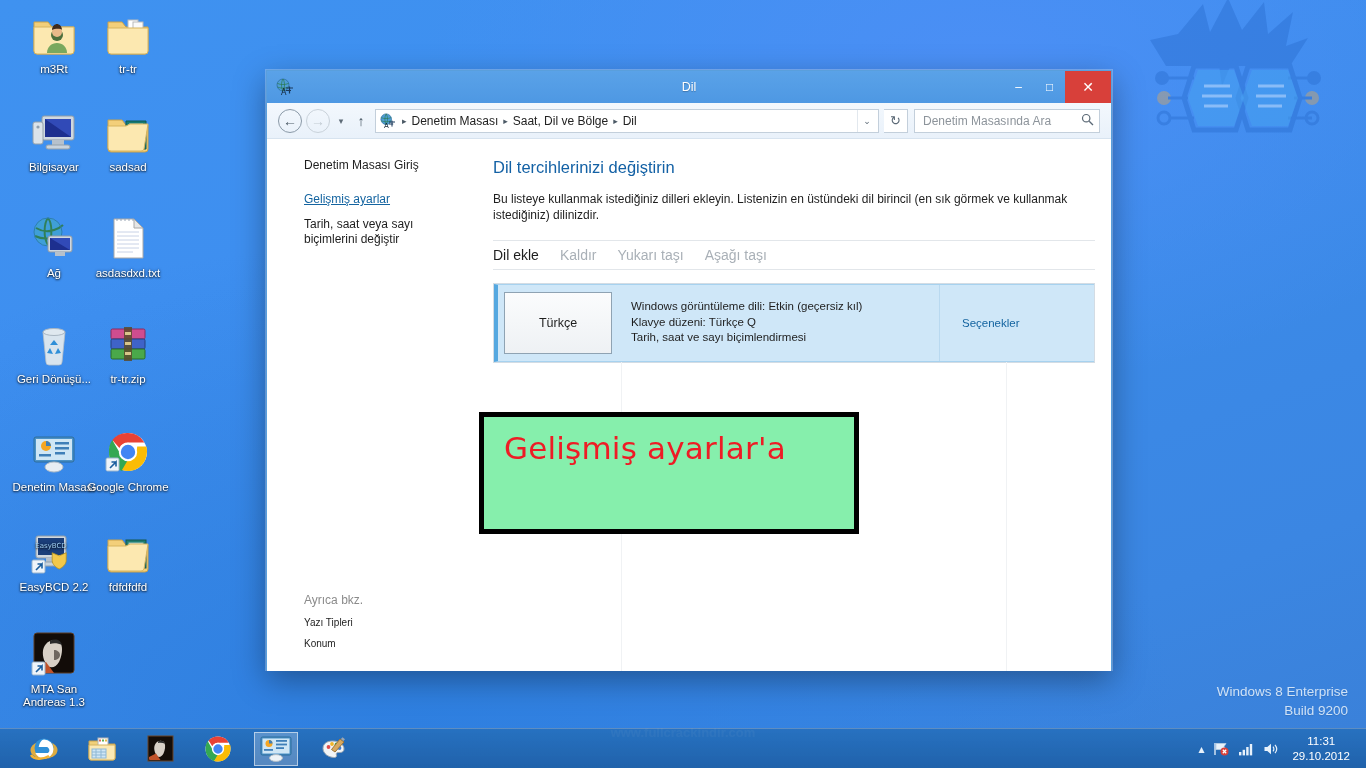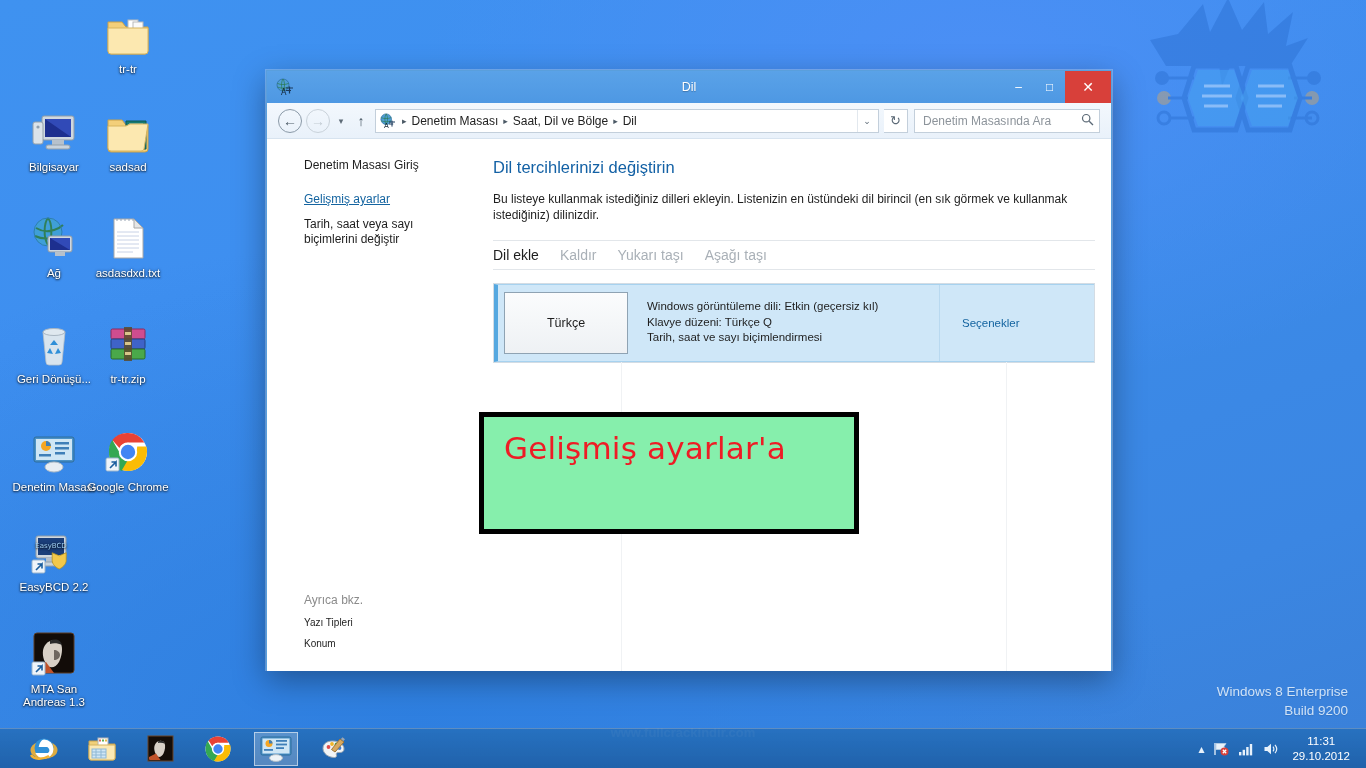--- a/index.html
+++ b/index.html
@@ -172,21 +172,21 @@
   #langrow {
     display: flex; align-items: stretch;
     background: #cfe7f8;
     border-top: 1px solid #a7d2ef;
     border-bottom: 1px solid #a7d2ef;
     border-left: 4px solid #55a8e0;
     height: 78px;
     position: relative;
   }
   #langtile {
-    width: 124px; margin: 7px 0 7px 6px;
+    width: 108px; margin: 7px 0 7px 6px;
     background: linear-gradient(180deg,#fbfcfd 0%, #eef1f4 100%);
     border: 1px solid #8fa3b3;
     display: flex; align-items: center; justify-content: center;
     font-size: 12.5px; color: #1e1e1e;
     flex: none;
   }
   #langinfo { flex: 1 1 auto; padding: 14px 0 0 19px; }
   #langinfo div { font-size: 11.5px; color: #1e1e1e; line-height: 15.5px; }
   #langopt {
     width: 155px; flex: none;
@@ -270,20 +270,33 @@
       <circle cx="194" cy="124" r="6" fill="none" stroke="#2f74d6" stroke-width="3"></circle>
       <path d="M50 84 H76 M50 104 H70 M52 124 H76 M170 84 H196 M176 104 H194 M170 124 H194" stroke="#2f74d6" stroke-width="3" fill="none"></path>
       <path d="M76 72 L66 104 L76 136 L118 136 L128 104 L118 72 Z" fill="none" stroke="#2f74d6" stroke-width="5"></path>
       <path d="M130 72 L120 104 L130 136 L172 136 L182 104 L172 72 Z" fill="none" stroke="#2f74d6" stroke-width="5"></path>
       <path d="M80 76 L70 104 L80 132 L116 132 L126 104 L116 76 Z" fill="#49b0f0" opacity=".55"></path>
       <path d="M134 76 L124 104 L134 132 L170 132 L180 104 L170 76 Z" fill="#49b0f0" opacity=".55"></path>
       <path d="M86 92 H112 M84 102 H114 M86 112 H110 M140 92 H166 M138 102 H168 M140 112 H164" stroke="#cfeaff" stroke-width="3" fill="none" opacity=".9"></path>
     </g>
   </svg>
 
+  <div class="dicon" style="left:12px; top:10px">
+    <div class="glyph">
+      <svg viewBox="0 0 48 48" width="48" height="48">
+        <path d="M4 12h14l4 5h22v24a3 3 0 0 1-3 3H7a3 3 0 0 1-3-3z" fill="#f3cf7a" stroke="#c9a14a"></path>
+        <path d="M4 17h40v24a3 3 0 0 1-3 3H7a3 3 0 0 1-3-3z" fill="#fce8b0" stroke="#d7b45f"></path>
+        <circle cx="27" cy="25" r="6" fill="#4c6f3d"></circle>
+        <path d="M17 43c0-6 4.5-10 10-10s10 4 10 10z" fill="#7aa85e"></path>
+        <circle cx="27" cy="22" r="5" fill="#e8b98a"></circle>
+        <path d="M22 20c0-4 3-6 5-6s5 2 5 6c-2-2-8-1-10 0z" fill="#3d2a1c"></path>
+      </svg>
+    </div>
+    <span class="lbl">m3Rt</span>
+  </div>
 
   <div class="dicon" style="left:86px; top:10px">
     <div class="glyph">
       <svg viewBox="0 0 48 48" width="48" height="48">
         <path d="M4 12h14l4 5h22v24a3 3 0 0 1-3 3H7a3 3 0 0 1-3-3z" fill="#f3cf7a" stroke="#c9a14a"></path>
         <rect x="24" y="10" width="10" height="22" fill="#fff" stroke="#b9b9b9"></rect>
         <rect x="29" y="12" width="10" height="22" fill="#fafafa" stroke="#b9b9b9"></rect>
         <path d="M4 18h40v23a3 3 0 0 1-3 3H7a3 3 0 0 1-3-3z" fill="#fce8b0" stroke="#d7b45f"></path>
       </svg>
     </div>
@@ -415,20 +428,33 @@
         <rect x="16" y="30" width="10" height="4" fill="#b6c1cc"></rect>
         <rect x="9" y="34" width="24" height="4" rx="2" fill="#c9d3dc" stroke="#93a0ab"></rect>
         <path d="M31 24l9 4 9-4v10c0 5-5 9-9 11-4-2-9-6-9-11z" transform="translate(-2,6) scale(.78)" fill="#f2c84b" stroke="#b08f1e"></path>
         <rect x="2" y="32" width="13" height="13" rx="1.5" fill="#eef4fa" stroke="#9ab4cc"></rect>
         <path d="M6 42l6-6v4.5M12 36H7.5" stroke="#1b5e9e" stroke-width="1.6" fill="none"></path>
       </svg>
     </div>
     <span class="lbl">EasyBCD 2.2</span>
   </div>
 
+  <div class="dicon" style="left:86px; top:528px">
+    <div class="glyph">
+      <svg viewBox="0 0 48 48" width="48" height="48">
+        <path d="M4 12h14l4 5h22v24a3 3 0 0 1-3 3H7a3 3 0 0 1-3-3z" fill="#f3cf7a" stroke="#c9a14a"></path>
+        <rect x="22" y="12" width="20" height="28" fill="#1f7d71" stroke="#14564e"></rect>
+        <rect x="25" y="15" width="14" height="22" fill="#eef7f5" stroke="#9ec6c2"></rect>
+        <circle cx="30" cy="21" r="2.2" fill="#f0b429"></circle>
+        <path d="M26 34l5-7 4 5 3-3 2 5z" fill="#2e9c5a"></path>
+        <path d="M4 18h18l4-2h18l-4 25a3 3 0 0 1-3 2H7a3 3 0 0 1-3-3z" fill="#fce8b0" stroke="#d7b45f"></path>
+      </svg>
+    </div>
+    <span class="lbl">fdfdfdfd</span>
+  </div>
 
   <div class="dicon" style="left:12px; top:630px">
     <div class="glyph">
       <svg viewBox="0 0 48 48" width="48" height="48">
         <rect x="4" y="3" width="40" height="40" rx="3" fill="#120c08" stroke="#5a3a22"></rect>
         <path d="M16 14c4-5 12-5 15 0 2 4 1 12-2 18-4 7-11 7-14 0-3-6-3-14 1-18z" fill="#d8d0c6"></path>
         <path d="M20 11c5-3 11-1 12 4-4-2-9-2-12-1z" fill="#2b2b2b"></path>
         <path d="M24 20c3 0 6 2 6 5s-3 5-6 5z" fill="#6f6760"></path>
         <path d="M4 38l12-6 8 11H7a3 3 0 0 1-3-3z" fill="#c0522a"></path>
         <rect x="2" y="32" width="13" height="13" rx="1.5" fill="#eef4fa" stroke="#9ab4cc"></rect>

